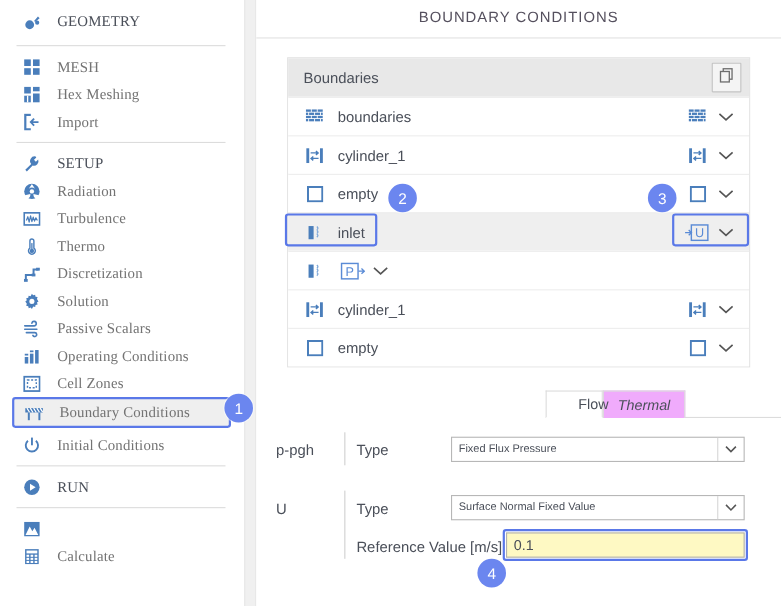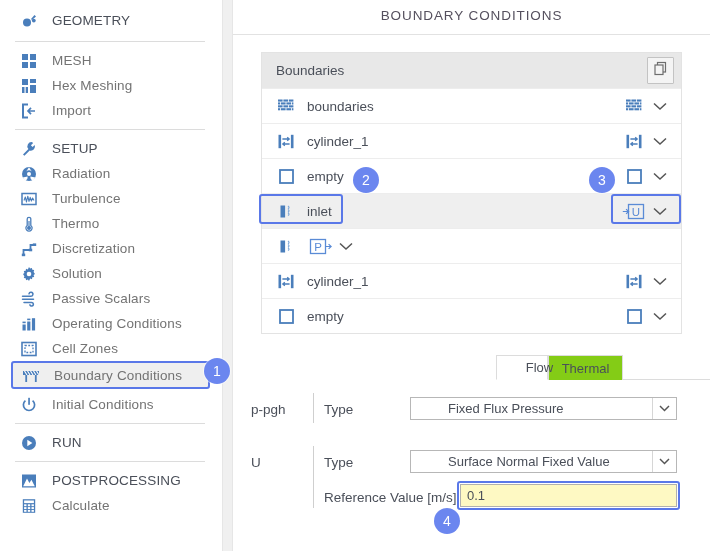--- a/index.html
+++ b/index.html
@@ -9,20 +9,21 @@
     font-family:"Liberation Sans","DejaVu Sans",sans-serif;
     color:#444a55;
     -webkit-font-smoothing:antialiased;
   }
   #app{position:relative;width:710px;height:551px;}
 
   
   #sidebar{
     position:absolute;left:0;top:0;width:222px;height:436px;
     background:#ffffff;
+    font-family:Liberation Serif, serif;
   }
   .nav-item{
     position:relative;display:flex;align-items:center;
     height:25px;padding-left:17px;box-sizing:border-box;
     cursor:default;
   }
   .nav-item .ico{
     width:24px;height:22px;flex:0 0 24px;
     display:flex;align-items:center;justify-content:center;
     margin-right:11px;
@@ -94,33 +95,33 @@
 
   
   #tabs{position:absolute;left:263px;top:355px;width:420px;height:25px;}
   .tab{
     position:absolute;top:0;height:25px;box-sizing:border-box;
     display:flex;align-items:center;justify-content:center;
     font-size:13px;color:#4a4f59;
     border:1px solid #dcdcdc;border-bottom:none;
   }
   .tab.active{background:#fff;border-bottom:1px solid #fff;z-index:2;padding-left:35px;}
-  .tab.inactive{background:#84cc16;z-index:1;}
+  .tab.inactive{background:#f0abfc;z-index:1;font-style:italic;}
   #tabs-rule{position:absolute;left:263px;top:379px;width:420px;height:1px;background:#dcdcdc;}
 
   
   .frow{position:absolute;display:flex;align-items:center;height:24px;}
   .fgroup-label{font-size:13.5px;color:#4a4f59;}
   .vbar{position:absolute;width:1px;background:#cfcfcf;}
   .ftype{font-size:13.5px;color:#4a4f59;}
   .select{
     height:23px;border:1px solid #b7b7b7;background:#fff;box-sizing:border-box;
     display:flex;align-items:center;position:relative;
   }
-  .select .sval{font-size:13px;color:#4a4f59;padding-left:6px;flex:1;white-space:nowrap;margin-left:31px;}
+  .select .sval{font-size:10px;color:#4a4f59;padding-left:6px;flex:1;white-space:nowrap;}
   .select .sarrow{
     width:23px;height:21px;border-left:1px solid #d6d6d6;
     display:flex;align-items:center;justify-content:center;flex:0 0 23px;
   }
   .textinput{
     height:23px;border:1px solid #b0b0b0;background:#fef9c3;box-sizing:border-box;
     display:flex;align-items:center;font-size:13px;color:#4a4f59;padding-left:6px;
   }
 
   
@@ -326,21 +327,20 @@
 
     <div class="sep"></div>
 
     <div class="nav-item head">
       <span class="ico">
         <svg width="16" height="16" viewBox="0 0 16 16">
           <rect x="1" y="1.5" width="14" height="13" fill="#4a7ebb"></rect>
           <path d="M2.2 13.3 L6 5.6 L8.4 10 L10.4 6.8 L13.8 13.3 Z" fill="#ffffff"></path>
         </svg>
       </span>
-      <span class="lbl">POSTPROCESSING</span>
     </div>
 
     <div class="nav-item">
       <span class="ico">
         <svg width="16" height="16" viewBox="0 0 16 16">
           <rect x="1.8" y="1.2" width="12.4" height="13.6" fill="#4a7ebb"></rect>
           <rect x="3.1" y="2.5" width="9.8" height="2.6" fill="#fff"></rect>
           <rect x="3.1" y="6.3" width="2.4" height="1.9" fill="#fff"></rect>
           <rect x="6.8" y="6.3" width="2.4" height="1.9" fill="#fff"></rect>
           <rect x="10.5" y="6.3" width="2.4" height="1.9" fill="#fff"></rect>

